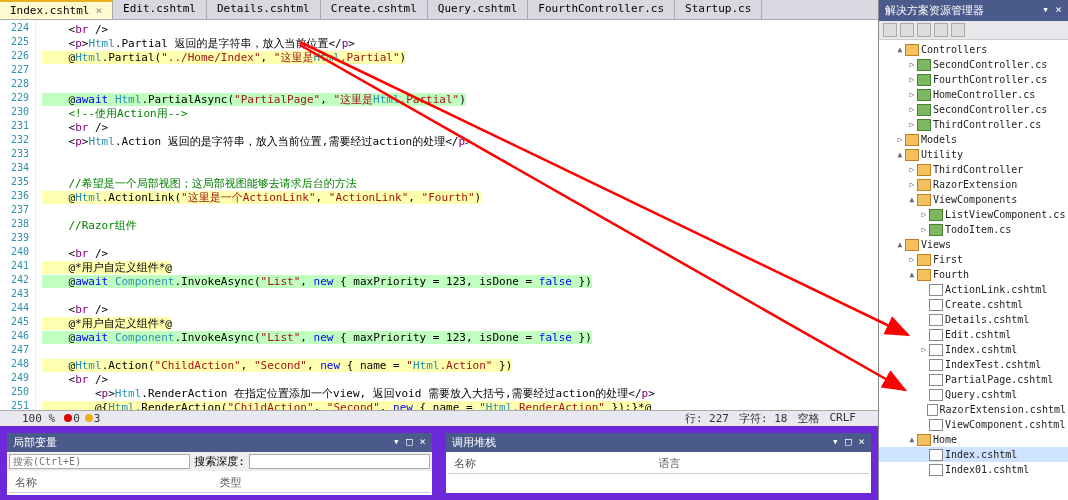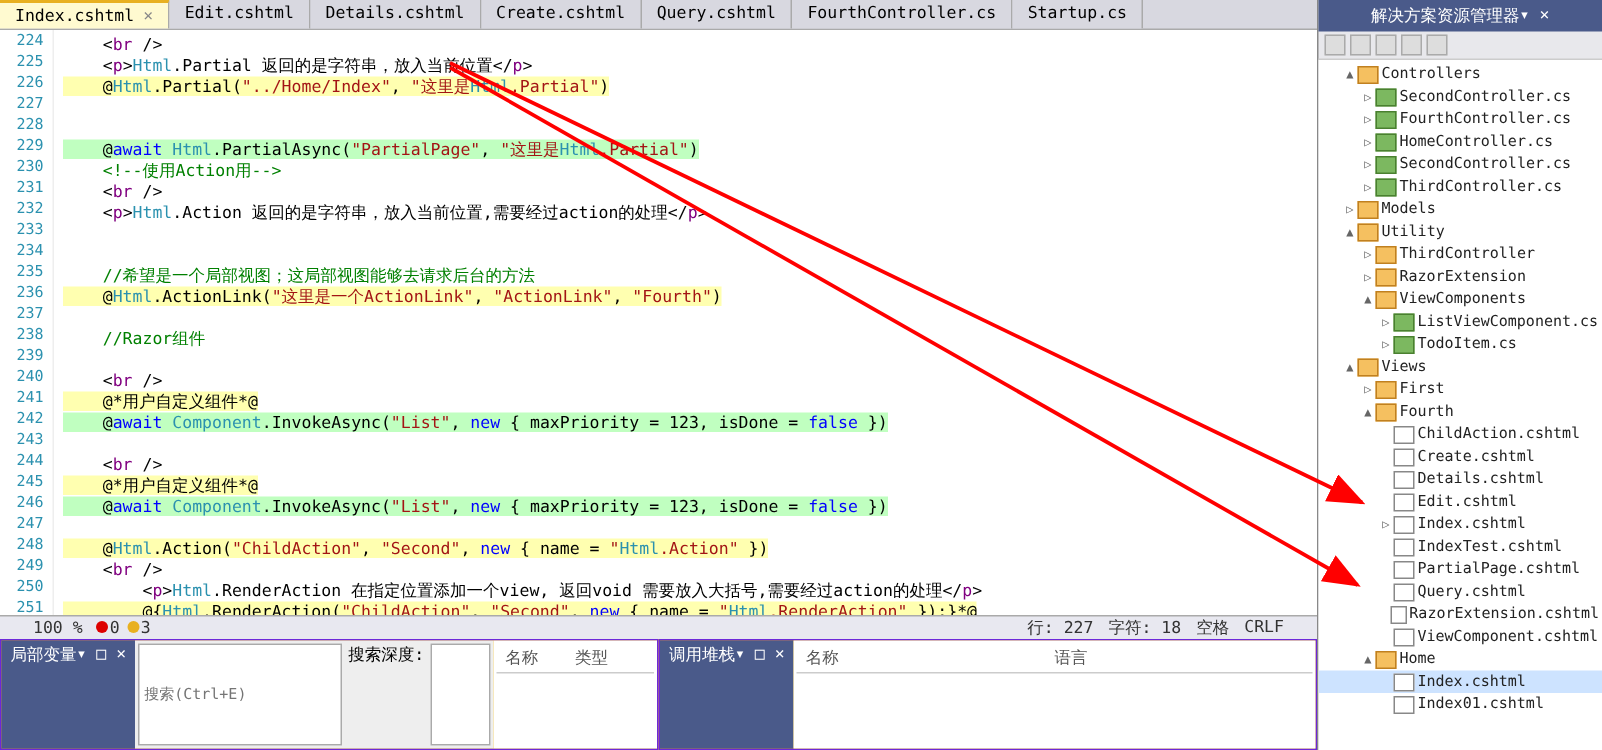--- a/index.html
+++ b/index.html
@@ -17,29 +17,29 @@
 .hl-y{background:#ffffb0}
 .hl-g{background:#c0ffc0}
 .c-b{color:#00f}
 .c-r{color:#a31515}
 .c-p{color:#800080}
 .c-g{color:#008000}
 .c-t{color:#2b91af}
 .status{height:16px;background:#e8e8f0;border-top:1px solid #aaa;display:flex;align-items:center;padding:0 22px;font-size:10px;color:#333}
 .status .right{margin-left:auto;display:flex;gap:10px}
 .bottom-panels{height:74px;display:flex;background:#ddd}
-.panel{flex:1;border:1px solid #6d28d9;display:flex;flex-direction:row;background:#eab308}
+.panel{flex:1;border:7px solid #6d28d9;display:flex;flex-direction:column;background:#4c1d95}
 .panel-hdr{background:#4a5a8a;color:#fff;padding:2px 6px;display:flex;justify-content:space-between;font-size:10px}
 .panel-body{flex:1;background:#fff;padding:2px}
 .search-row{display:flex;gap:4px;padding:2px;background:#eee}
 .search-row input{flex:1;border:1px solid #aaa;padding:1px 3px;font-size:10px}
 .cols{display:flex;border-bottom:1px solid #ccc;padding:2px 6px;color:#555;font-size:10px}
 .cols span{flex:1}
 .sidebar{width:190px;background:#e8e8ec;border-left:1px solid #888;display:flex;flex-direction:column}
-.sb-hdr{background:#4a5a8a;color:#fff;padding:3px 6px;display:flex;justify-content:center;font-size:11px}
+.sb-hdr{background:#4a5a8a;color:#fff;padding:3px 6px;display:flex;justify-content:space-between;font-size:11px}
 .sb-toolbar{padding:2px 4px;display:flex;gap:3px;border-bottom:1px solid #ccc}
 .sb-toolbar span{width:14px;height:14px;background:#ddd;border:1px solid #aaa}
 .sb-search{padding:2px}
 .sb-search input{width:100%;border:1px solid #aaa;padding:1px 3px;font-size:10px}
 .tree{flex:1;overflow:auto;background:#fff;padding:2px 0}
 .tree-item{display:flex;align-items:center;padding:0 2px;height:15px;cursor:pointer;white-space:nowrap}
 .tree-item.sel{background:#cde3ff}
 .exp{width:10px;text-align:center;color:#666;font-size:8px}
 .ico{width:14px;height:12px;margin-right:2px;display:inline-block}
 .ico-fld{background:#f5c060;border:1px solid #c08020}
@@ -240,21 +240,21 @@
           <span class="tree-label">First</span>
         </div>
         <div class="tree-item" style="padding-left: 28px;">
           <span class="exp">▲</span>
           <span class="ico ico-fld"></span>
           <span class="tree-label">Fourth</span>
         </div>
         <div class="tree-item" style="padding-left: 40px;">
           <span class="exp"></span>
           <span class="ico ico-file"></span>
-          <span class="tree-label">ChildAction.cshtml</span>
+          <span class="tree-label">ActionLink.cshtml</span>
         </div>
         <div class="tree-item" style="padding-left: 40px;">
           <span class="exp"></span>
           <span class="ico ico-file"></span>
           <span class="tree-label">Create.cshtml</span>
         </div>
         <div class="tree-item" style="padding-left: 40px;">
           <span class="exp"></span>
           <span class="ico ico-file"></span>
           <span class="tree-label">Details.cshtml</span>

